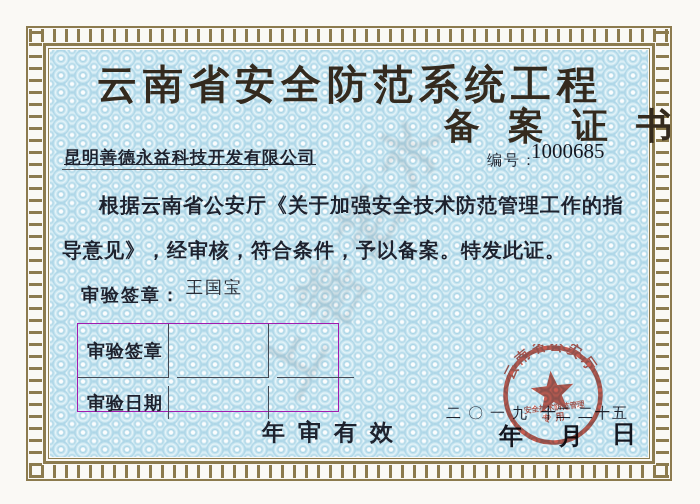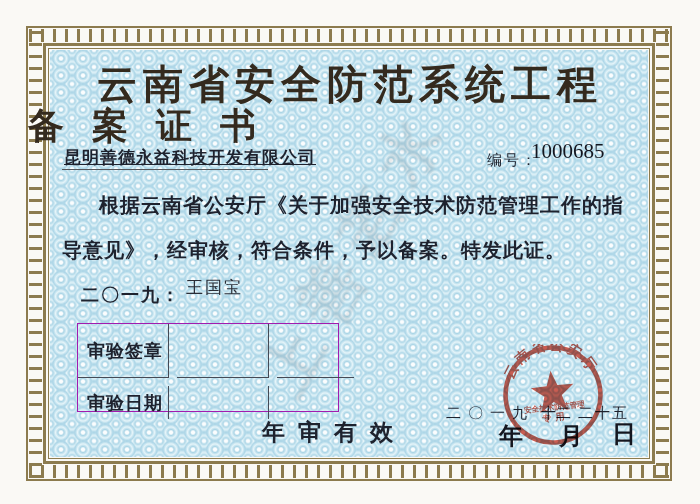--- a/index.html
+++ b/index.html
@@ -22,21 +22,21 @@
   .content{position:absolute;inset:50px 52px 47px 50px;background-color:#d9edf4;
     background-image:
       radial-gradient(circle,rgba(255,255,255,.9) 1.5px,rgba(169,212,230,.95) 3px,rgba(230,245,250,.95) 5.5px,rgba(169,212,230,.9) 8px,rgba(217,237,244,0) 9.5px),
       radial-gradient(circle,rgba(255,255,255,.9) 1.5px,rgba(169,212,230,.95) 3px,rgba(230,245,250,.95) 5.5px,rgba(169,212,230,.9) 8px,rgba(217,237,244,0) 9.5px);
     background-size:22px 17px;background-position:0 0,11px 8.5px;}
 
   
   .abs{position:absolute;white-space:nowrap;}
   .title1{top:57px;left:0;right:0;text-align:center;font-size:40px;font-weight:bold;
           letter-spacing:6px;color:#342a1e;}
-  .title2{top:102px;left:0;right:0;text-align:left;font-size:36px;font-weight:bold;
+  .title2{top:102px;left:0;right:0;text-align:right;font-size:36px;font-weight:bold;
           letter-spacing:28px;padding-left:28px;color:#342a1e;}
   .company{top:146px;left:64px;font-size:17px;font-weight:bold;letter-spacing:1px;color:#1e222e;text-decoration:underline;}
   .company-line{position:absolute;top:169px;left:62px;width:206px;height:1px;background:#55565a;}
   .serial-label{top:151px;left:487px;font-size:15px;letter-spacing:2px;color:#1e222e;border-radius:6px;}
   .serial-num{top:139px;left:531px;font-size:21px;color:#14161f;}
   .body1{top:192px;left:99px;font-size:20px;font-weight:bold;letter-spacing:1px;color:#1e222e;}
   .body2{top:237px;left:62px;font-size:20px;font-weight:bold;letter-spacing:1px;color:#1e222e;}
   .legal-label{top:283px;left:81px;font-size:18px;font-weight:bold;letter-spacing:2px;color:#1e222e;}
   .legal-name{top:276px;left:186px;font-size:17px;letter-spacing:2px;color:#2a2d36;}
 
@@ -84,21 +84,21 @@
   <div class="abs title2">备案证书</div>
 
   <div class="abs company">昆明善德永益科技开发有限公司</div>
   <div class="company-line"></div>
   <div class="abs serial-label">编号：</div>
   <div class="abs serial-num">1000685</div>
 
   <div class="abs body1">根据云南省公安厅《关于加强安全技术防范管理工作的指</div>
   <div class="abs body2">导意见》，经审核，符合条件，予以备案。特发此证。</div>
 
-  <div class="abs legal-label">二〇一九：</div>
+  <div class="abs legal-label">审验签章：</div>
   <div class="abs legal-name">王国宝</div>
 
   <div class="rtable">
     <div class="cell">
       <span class="lbl">审验签章</span>
     </div>
     <div class="cell"></div>
     <div class="cell"></div>
     <div class="cell">
       <span class="lbl">审验日期</span>

